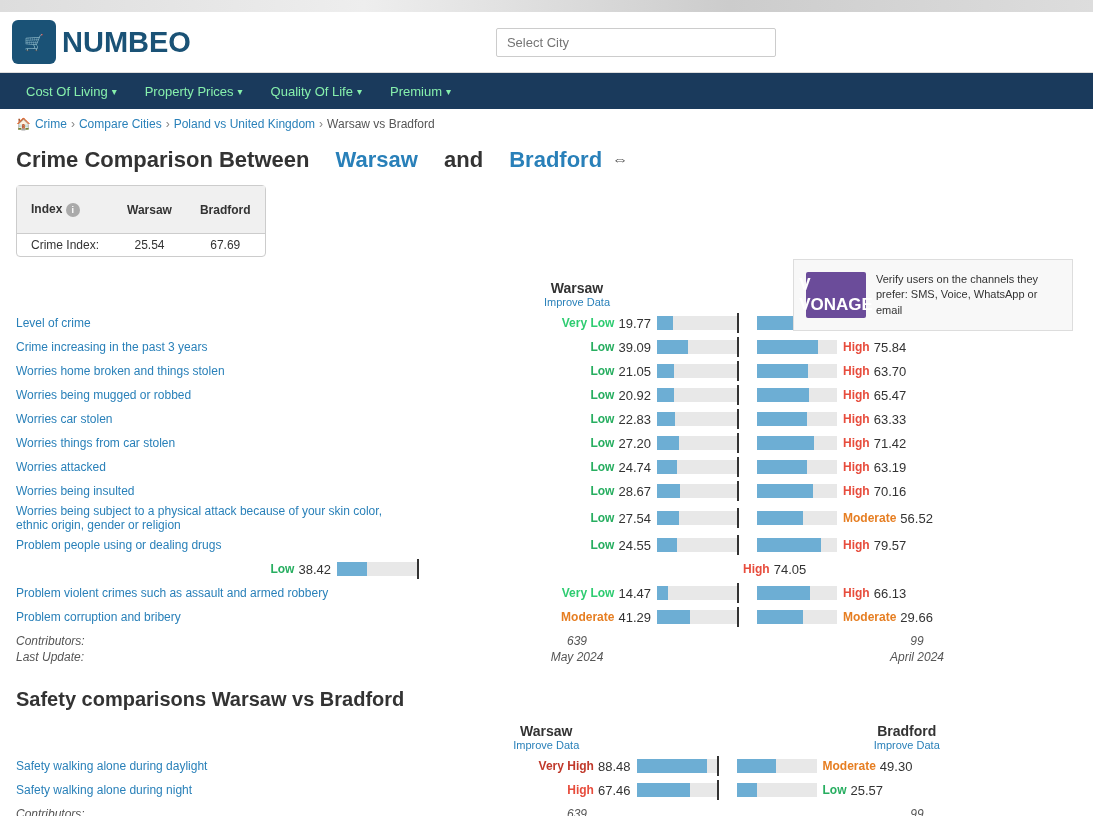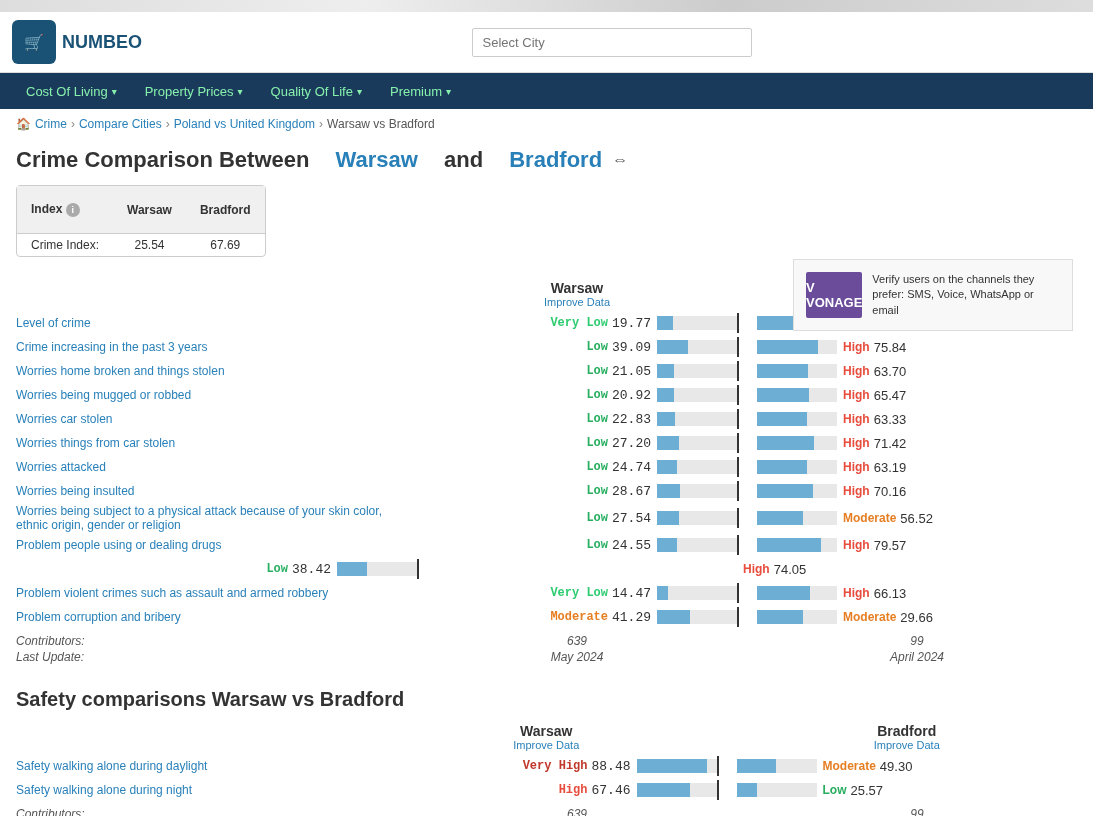--- a/index.html
+++ b/index.html
@@ -2,21 +2,21 @@
 <html><head>
   <meta charset="utf-8">
   <style>
     * { margin: 0; padding: 0; box-sizing: border-box; }
     body { font-family: Arial, sans-serif; font-size: 13px; background: #fff; color: #333; }
 
     
     .top-header { display: flex; align-items: center; padding: 8px 12px; background: #fff; border-bottom: 1px solid #ddd; }
     .logo-area { display: flex; align-items: center; gap: 6px; }
     .logo-icon { width: 44px; height: 44px; background: #1a5276; border-radius: 6px; display: flex; align-items: center; justify-content: center; color: #fff; font-weight: bold; font-size: 11px; position: relative; }
-    .logo-text { font-size: 18px; font-weight: bold; color: #1a5276; }
+    .logo-text { font-size: 29px; font-weight: bold; color: #1a5276; }
     .search-area { flex: 1; display: flex; justify-content: center; }
     .search-input { width: 280px; padding: 6px 10px; border: 1px solid #ccc; border-radius: 2px; font-size: 13px; color: #999; }
 
     
     .nav-bar { background: #1a3a5c; display: flex; align-items: center; padding: 0 12px; height: 36px; }
     .nav-item { color: #86efac; padding: 8px 14px; font-size: 13px; cursor: pointer; display: flex; align-items: center; gap: 4px; white-space: nowrap; }
     .nav-arrow { font-size: 10px; }
 
     
     .breadcrumb { padding: 8px 16px; display: flex; align-items: center; gap: 4px; font-size: 12px; color: #555; }
@@ -44,41 +44,41 @@
     .compare-header { display: grid; grid-template-columns: 1fr 320px 20px 320px; margin-bottom: 4px; }
     .city-header { text-align: center; }
     .city-header-name { font-weight: bold; font-size: 14px; }
     .improve-data { color: #2980b9; font-size: 11px; text-align: center; cursor: pointer; }
 
     .compare-row { display: grid; grid-template-columns: 1fr 320px 20px 320px; align-items: center; margin-bottom: 2px; min-height: 22px; }
     .row-label { font-size: 12px; color: #2980b9; }
     .city-bar-area { display: flex; align-items: center; justify-content: flex-end; gap: 6px; }
     .bar-container { width: 80px; height: 14px; background: #e8e8e8; overflow: hidden; }
     .bar-fill { height: 100%; background: #5b9bd5; }
-    .score-area { display: flex; align-items: center; gap: 4px; min-width: 90px; justify-content: flex-end; font-family: Liberation Mono, monospace; }
+    .score-area { display: flex; align-items: center; gap: 4px; min-width: 90px; justify-content: flex-end; }
     .level-label { font-size: 12px; font-weight: bold; }
     .score-val { font-size: 13px; }
     .level-very-low { color: #2ecc71; }
     .level-low { color: #27ae60; }
     .level-moderate { color: #e67e22; }
     .level-high { color: #e74c3c; }
     .level-very-high { color: #c0392b; }
 
     .city2-bar-area { display: flex; align-items: center; justify-content: flex-start; gap: 6px; }
     .city2-score { display: flex; align-items: center; gap: 4px; min-width: 110px; }
 
     
     .section-title { font-size: 20px; font-weight: bold; color: #333; margin: 20px 0 12px 0; }
 
     .safety-header { display: grid; grid-template-columns: 360px 1fr 20px 1fr; margin-bottom: 4px; }
     .safety-row { display: grid; grid-template-columns: 360px 1fr 20px 1fr; align-items: center; min-height: 22px; margin-bottom: 2px; }
 
     
     .ad-area { position: absolute; top: 120px; right: 20px; width: 280px; background: #f8f8f8; border: 1px solid #ddd; padding: 12px; display: flex; align-items: center; gap: 10px; }
-    .vonage-logo { width: 60px; height: 46px; background: #6b4c9a; display: flex; align-items: center; justify-content: center; color: #fff; font-size: 13px; font-weight: bold; border-radius: 2px; }
+    .vonage-logo { width: 60px; height: 46px; background: #6b4c9a; display: flex; align-items: center; justify-content: center; color: #fff; font-size: 17px; font-weight: bold; border-radius: 2px; }
     .ad-text { font-size: 11px; color: #333; line-height: 1.4; }
 
     .content-wrapper { position: relative; }
 
     
     .contrib-row { display: grid; grid-template-columns: 1fr 320px 20px 320px; font-style: italic; font-size: 12px; color: #555; margin-top: 6px; }
     .contrib-val { text-align: center; }
   </style>
 </head>
 <body>

